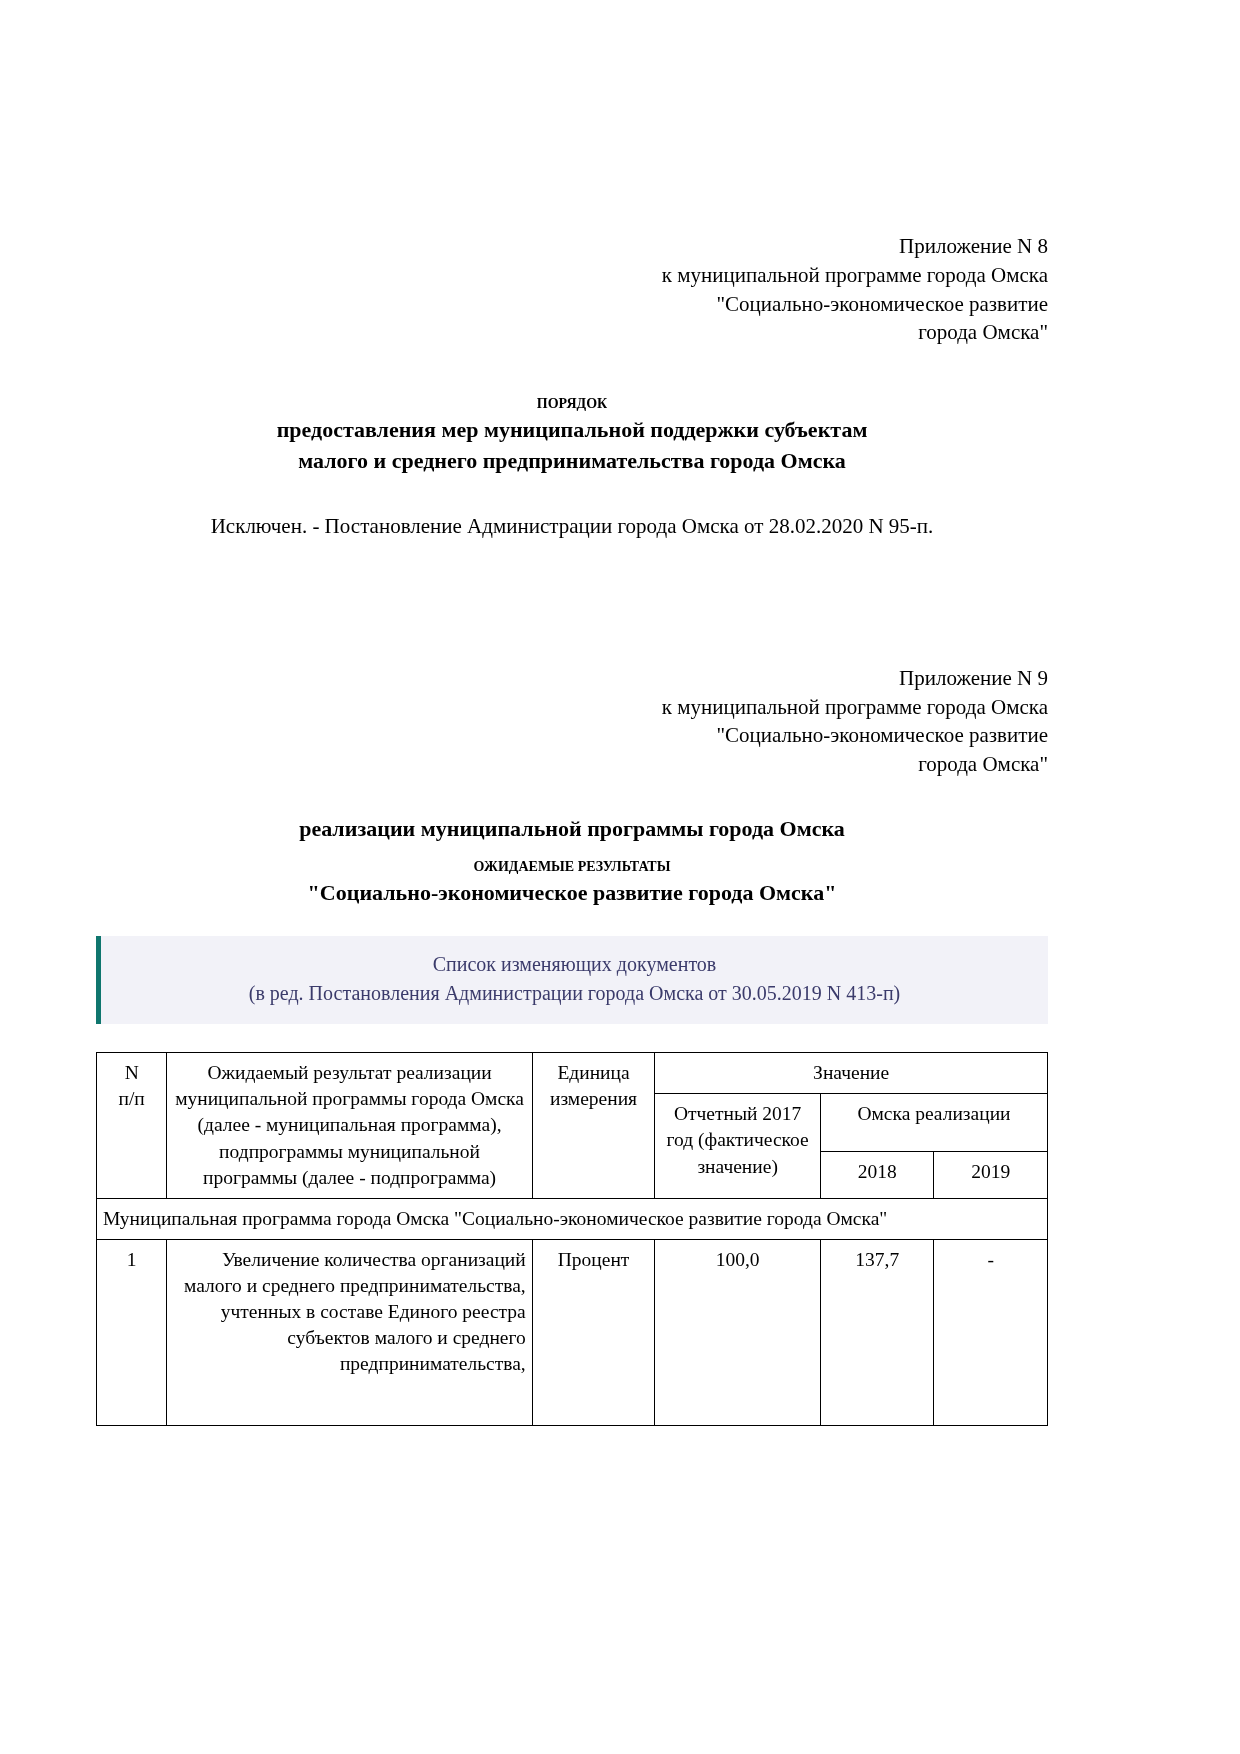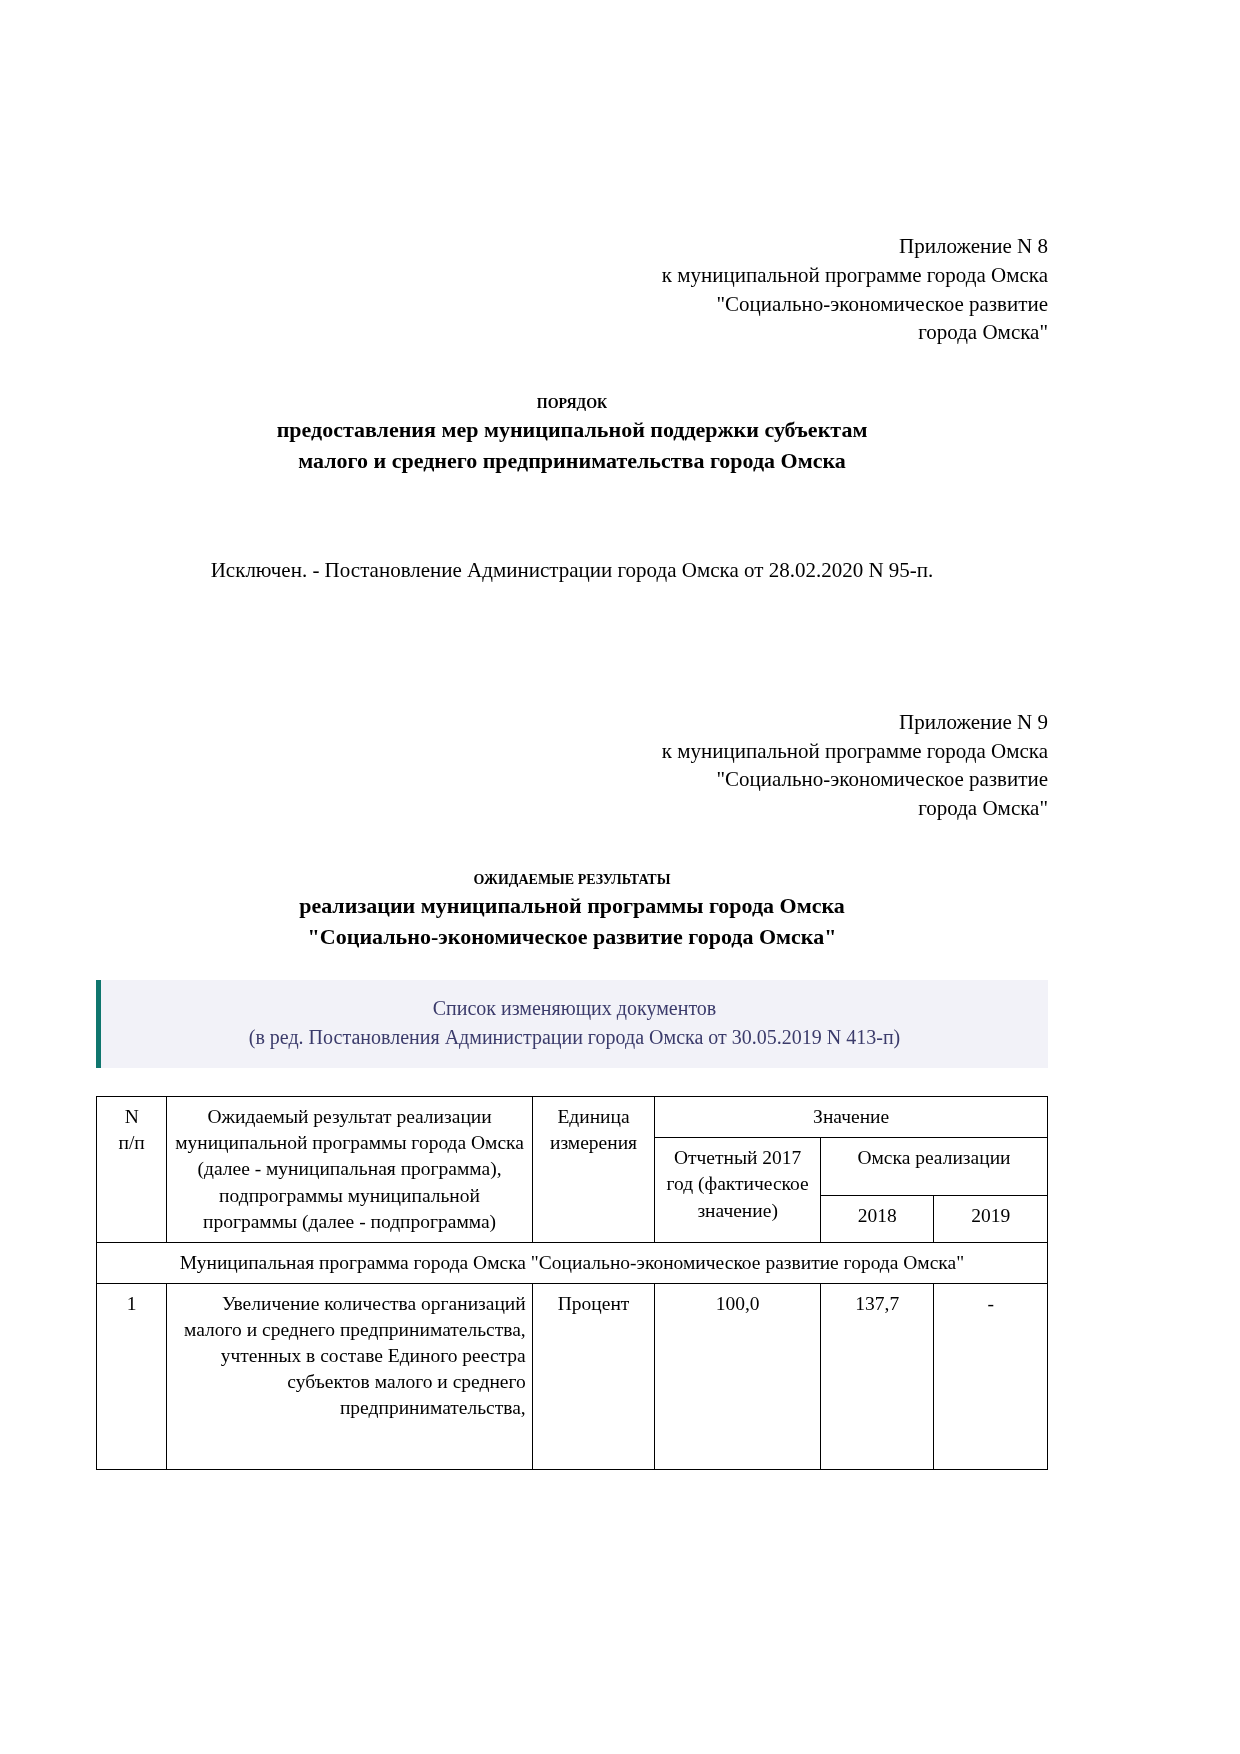--- a/index.html
+++ b/index.html
@@ -38,21 +38,20 @@
     font-size: 22px;
     line-height: 1.42;
   }
   .doc-title .ln { display: block; }
   .doc-title .main { font-size: 14px; margin-top: 13px; }
 
   .note-line {
     text-align: center;
     font-size: 21px;
     line-height: 1.4;
-    margin-top: 44px;
   }
 
   
   .amend-box {
     background: #f2f2f8;
     border-left: 5px solid #0f766e;
     color: #3b3b6b;
     text-align: center;
     font-size: 20px;
     line-height: 1.45;
@@ -70,21 +69,21 @@
     line-height: 1.34;
   }
   table.results td, table.results th {
     border: 1px solid #000000;
     padding: 7px 6px;
     vertical-align: top;
     font-weight: normal;
   }
   .c-center { text-align: center; }
   .c-left   { text-align: right; }
-  .group-row td { text-align: center; padding: 9px 10px 11px 10px; }
+  .group-row td { text-align: left; padding: 9px 10px 11px 10px; }
   .tall { height: 186px; }
 
   
   .sp-1 { height: 232px; }
   .sp-3 { height: 34px; }
   .sp-4 { height: 122px; }
   .sp-5 { height: 28px; }
   .sp-6 { height: 36px; }
   .sp-7 { height: 28px; }
 </style>
@@ -119,22 +118,22 @@
   <div class="appendix-block">
     <span class="ln">Приложение N 9</span>
     <span class="ln">к муниципальной программе города Омска</span>
     <span class="ln">"Социально-экономическое развитие</span>
     <span class="ln">города Омска"</span>
   </div>
 
   <div class="sp-3"></div>
 
   <div class="doc-title">
+    <span class="ln">реализации муниципальной программы города Омска</span>
     <span class="ln main">ОЖИДАЕМЫЕ РЕЗУЛЬТАТЫ</span>
-    <span class="ln">реализации муниципальной программы города Омска</span>
     <span class="ln">"Социально-экономическое развитие города Омска"</span>
   </div>
 
   <div class="sp-5"></div>
 
   <div class="amend-box">
     <span class="ln">Список изменяющих документов</span>
     <span class="ln">(в ред. Постановления Администрации города Омска от 30.05.2019 N 413-п)</span>
   </div>
 

